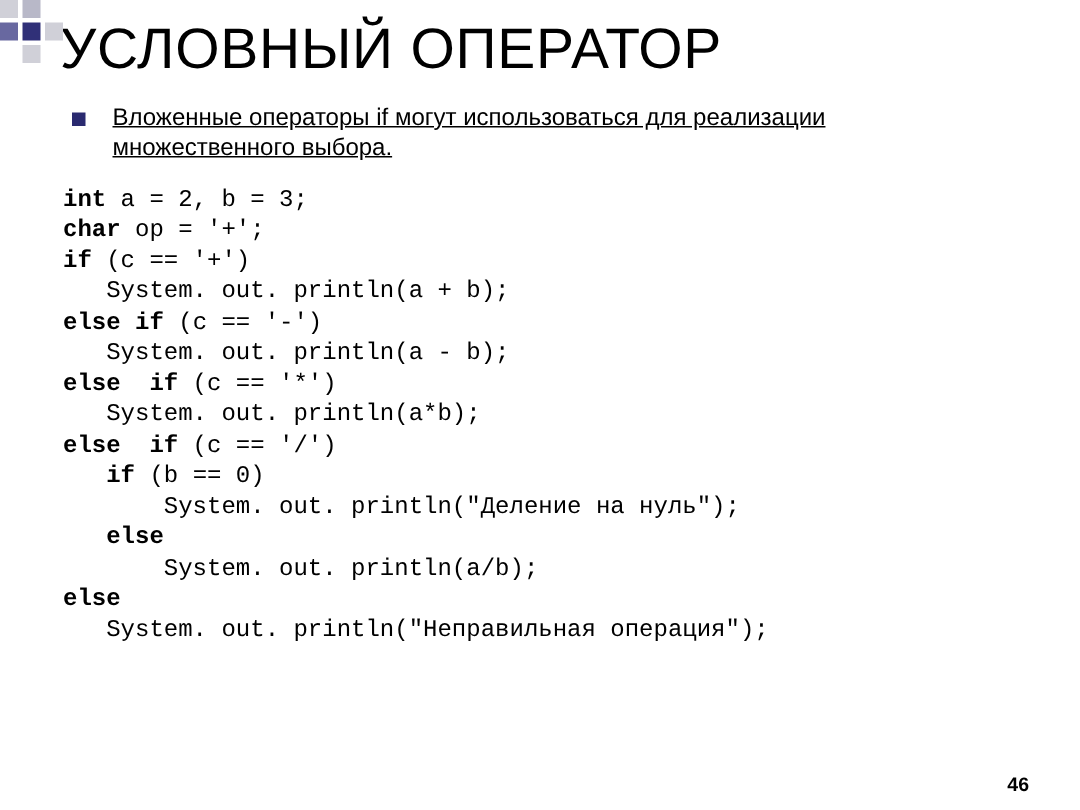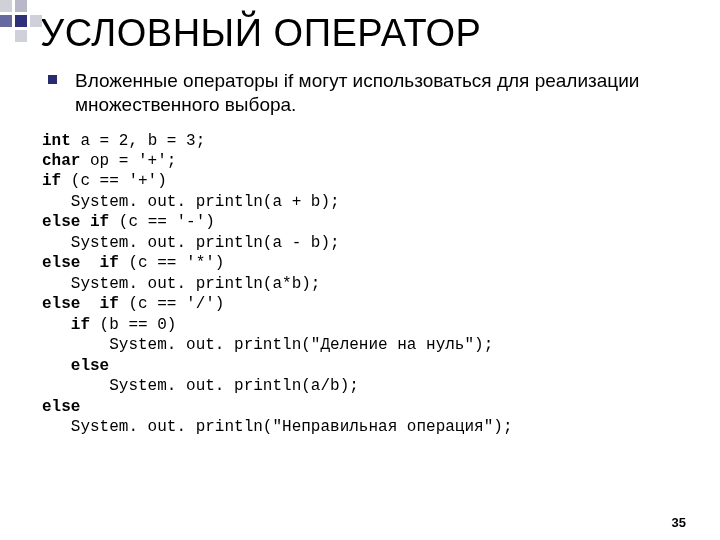--- a/index.html
+++ b/index.html
@@ -54,23 +54,24 @@
     }
     .bullet {
       width: 9px;
       height: 9px;
       background: #2a2a70;
       margin-top: 6px;
       margin-right: 18px;
       flex-shrink: 0;
     }
     .bullet-text {
-      font-size: 19px;
+      font-size: 16px;
       line-height: 1.25;
       color: #000;
+      text-decoration: underline;
     }
     .code-block {
       font-family: "Courier New", Courier, monospace;
       font-size: 16px;
       line-height: 1.28;
       color: #000;
       white-space: pre;
       margin-left: 2px;
     }
     .code-block .kw {
@@ -122,13 +123,13 @@
 <span>   System. out. println(a*b);</span>
 <span class="kw">else  if</span><span> (c == '/')</span>
 <span class="kw">   if</span><span> (b == 0)</span>
 <span>       System. out. println("Деление на нуль");</span>
 <span class="kw">   else</span>
 <span>       System. out. println(a/b);</span>
 <span class="kw">else</span>
 <span>   System. out. println("Неправильная операция");</span></div>
 </div>
 
-<div class="page-number">35</div>
+<div class="page-number">46</div>
 
 </body></html>

